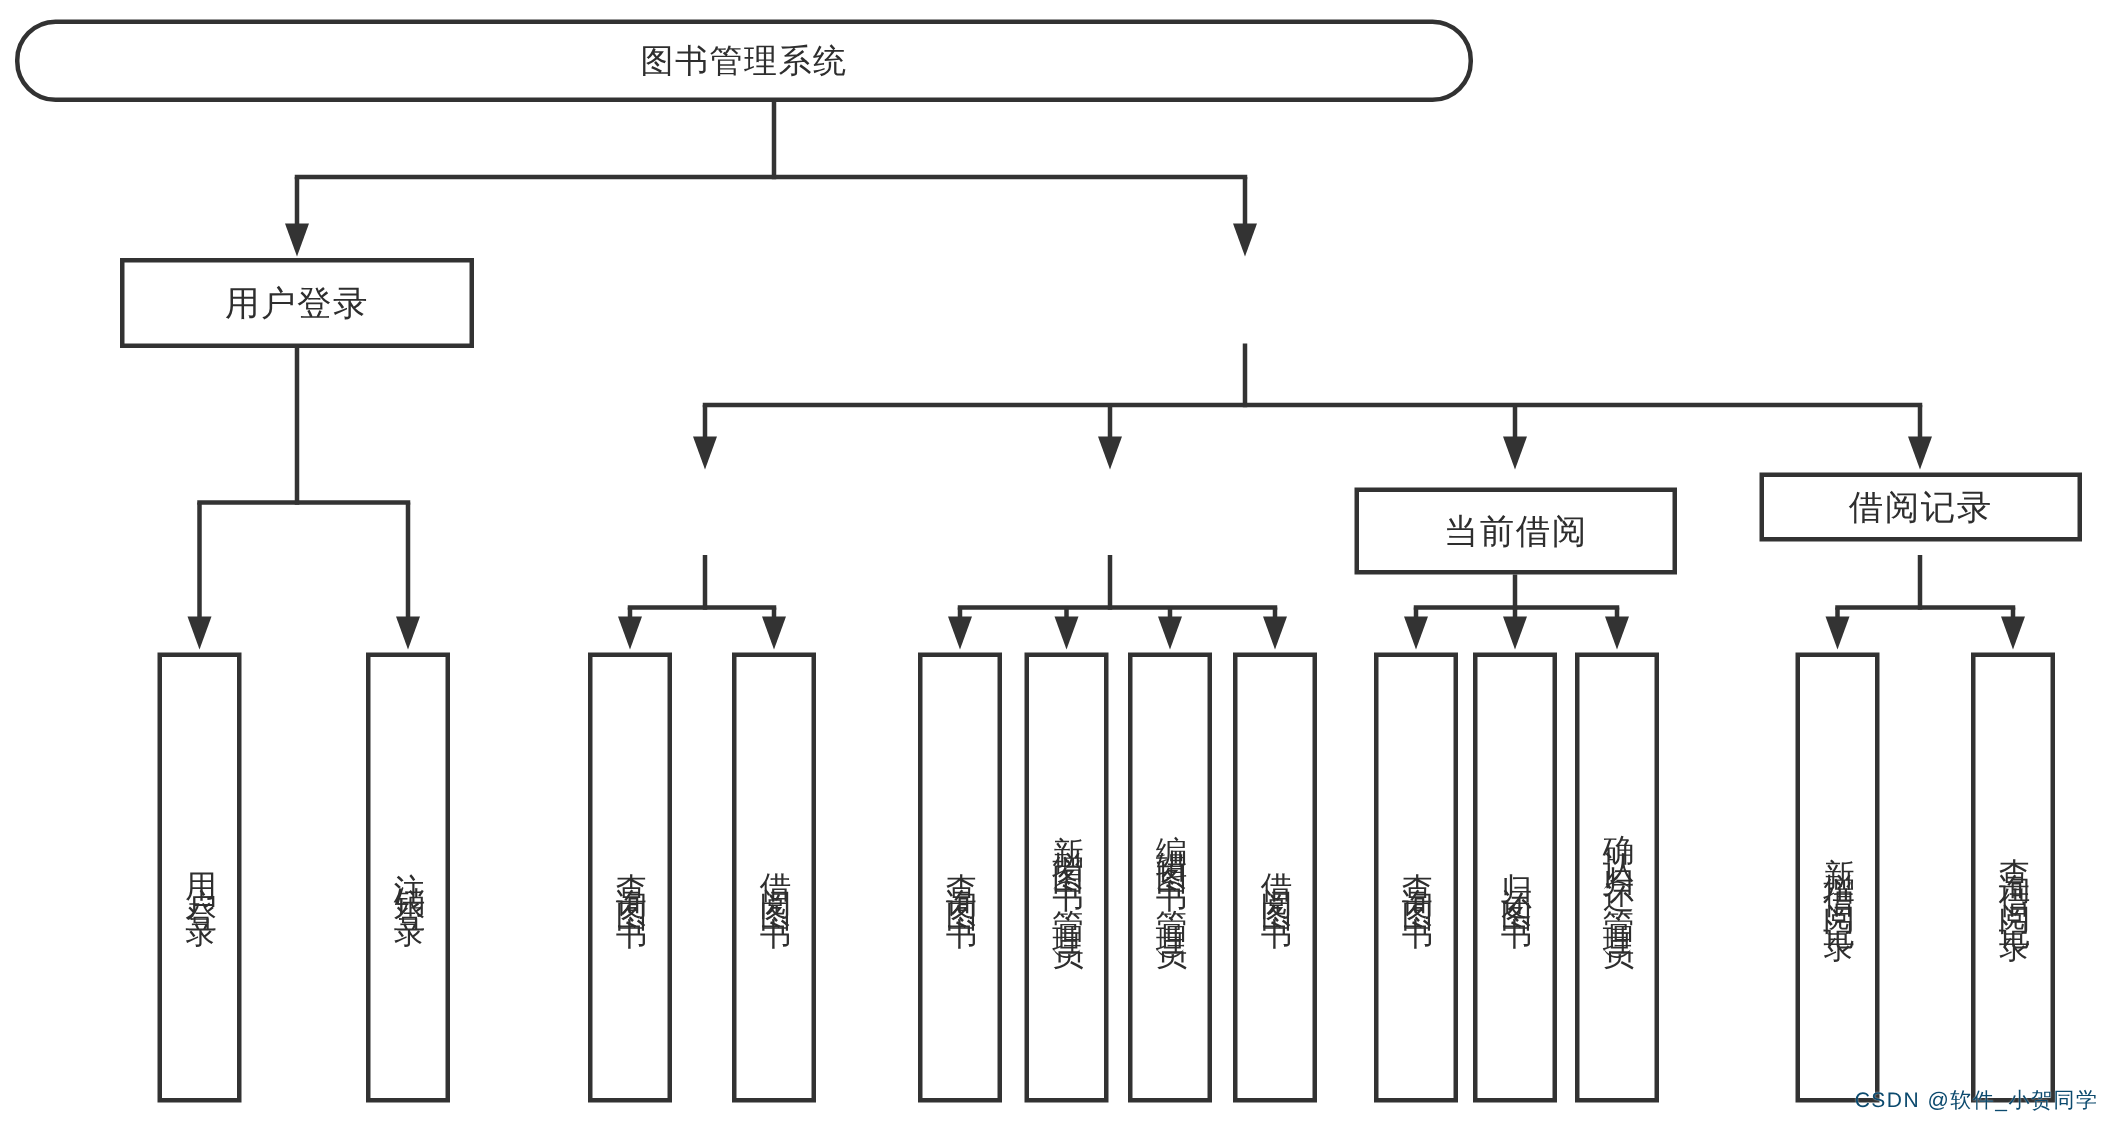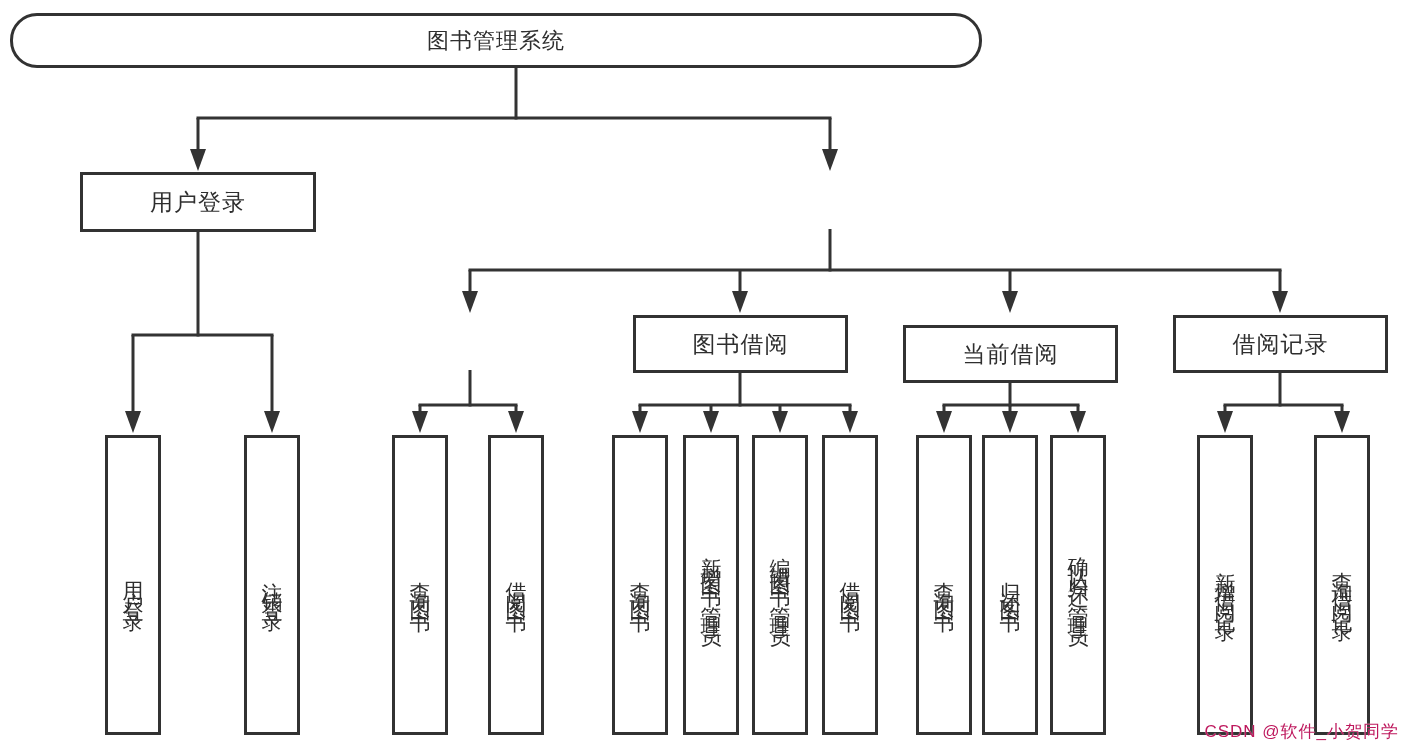--- a/index.html
+++ b/index.html
@@ -30,23 +30,23 @@
     writing-mode: vertical-rl;
     text-orientation: mixed;
     font-size: 21px;
     letter-spacing: 10px;
     white-space: nowrap;
   }
   .watermark {
     position: absolute;
     right: 6px;
     bottom: 4px;
-    font-size: 17px;
+    font-size: 14px;
     letter-spacing: 1px;
-    color: #be185d;
+    color: #0c4a6e;
     text-shadow: 0 0 1px rgba(255,255,255,0.8);
     z-index: 5;
     white-space: nowrap;
     text-align: center;
   }
 </style>
 </head>
 <body>
 
 <div class="canvas">
@@ -128,27 +128,24 @@
   </svg>
 
   <div class="box hbox root-box" style="left:10px; top:13px; width:972px; height:55px;border-radius:27px;">
     <span>图书管理系统</span>
   </div>
 
   <div class="box hbox" style="left:80px; top:172px; width:236px; height:60px;">
     <span>用户登录</span>
   </div>
 
-  <div class="box hbox" style="left:633px; top:315px; width:215px; height:58px;">
-    <span>图书借阅</span>
-  </div>
   <div class="box hbox" style="left:903px; top:325px; width:215px; height:58px;">
     <span>当前借阅</span>
   </div>
-  <div class="box hbox" style="left:1173px; top:315px; width:215px; height:58px;">
+  <div class="box hbox" style="left:1173px; top:315px; width:215px; height:46px;">
     <span>借阅记录</span>
   </div>
 
   <div class="box vbox" style="left:105px; top:435px; width:56px; height:300px;">
     <span>用户登录</span>
   </div>
   <div class="box vbox" style="left:244px; top:435px; width:56px; height:300px;">
     <span>注销登录</span>
   </div>
 

